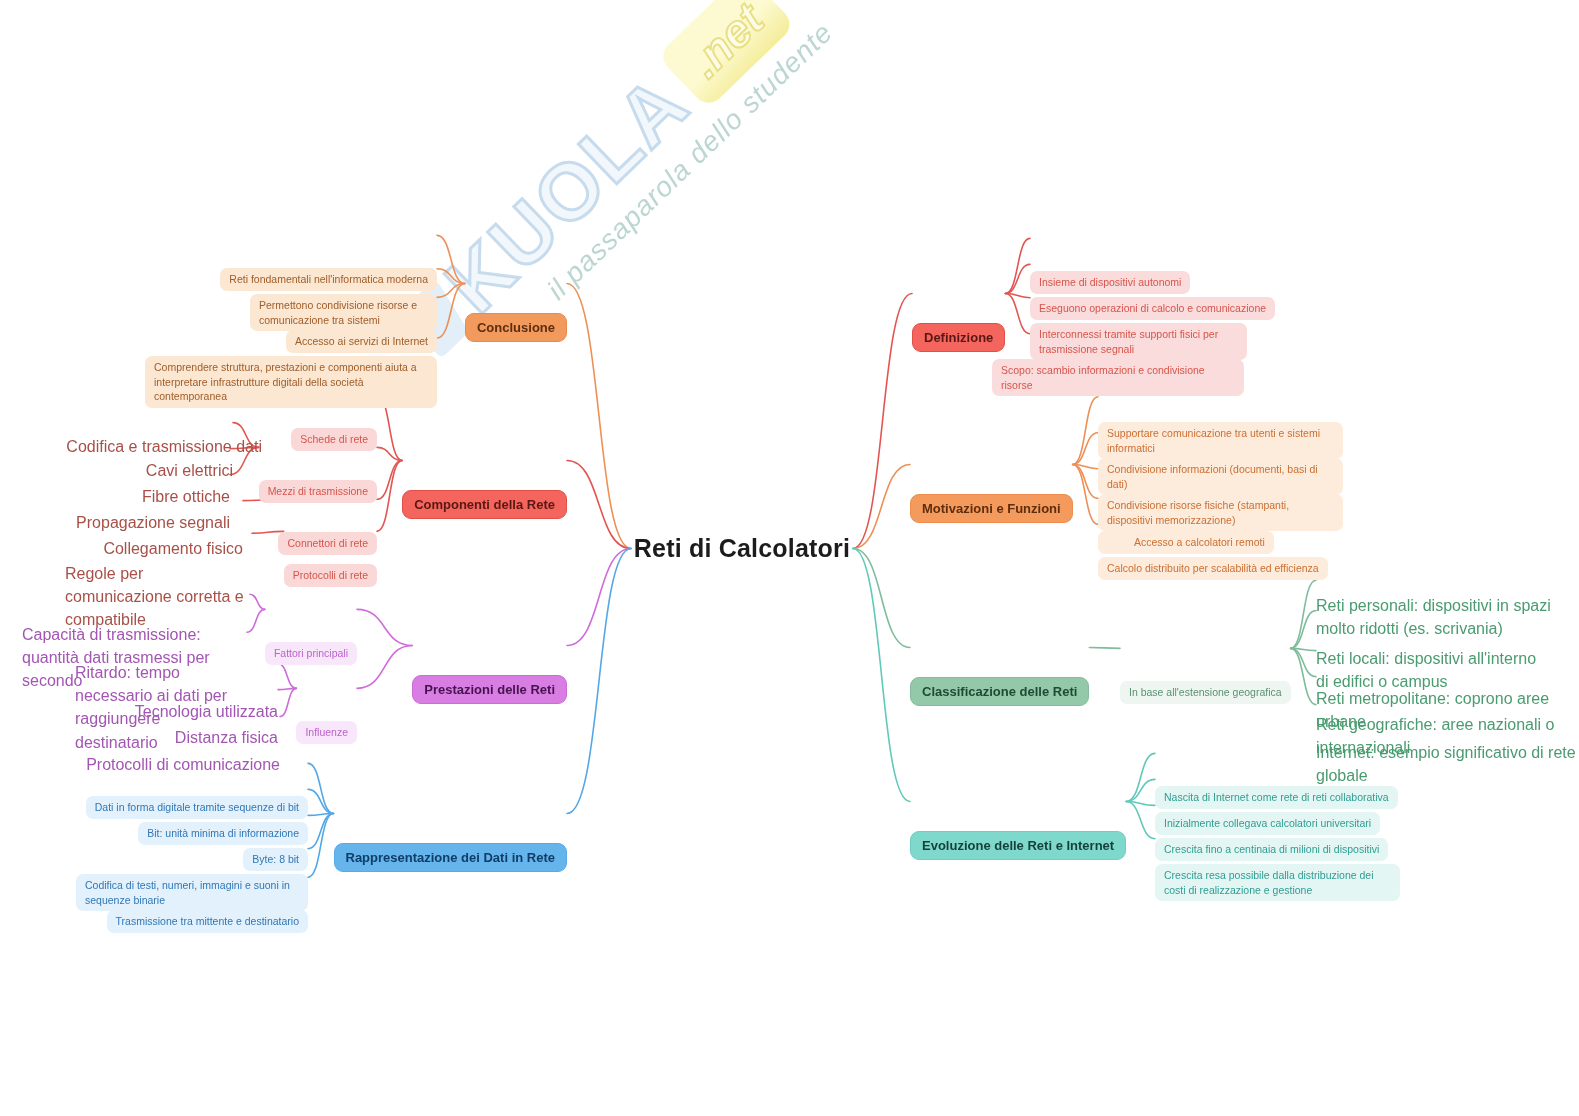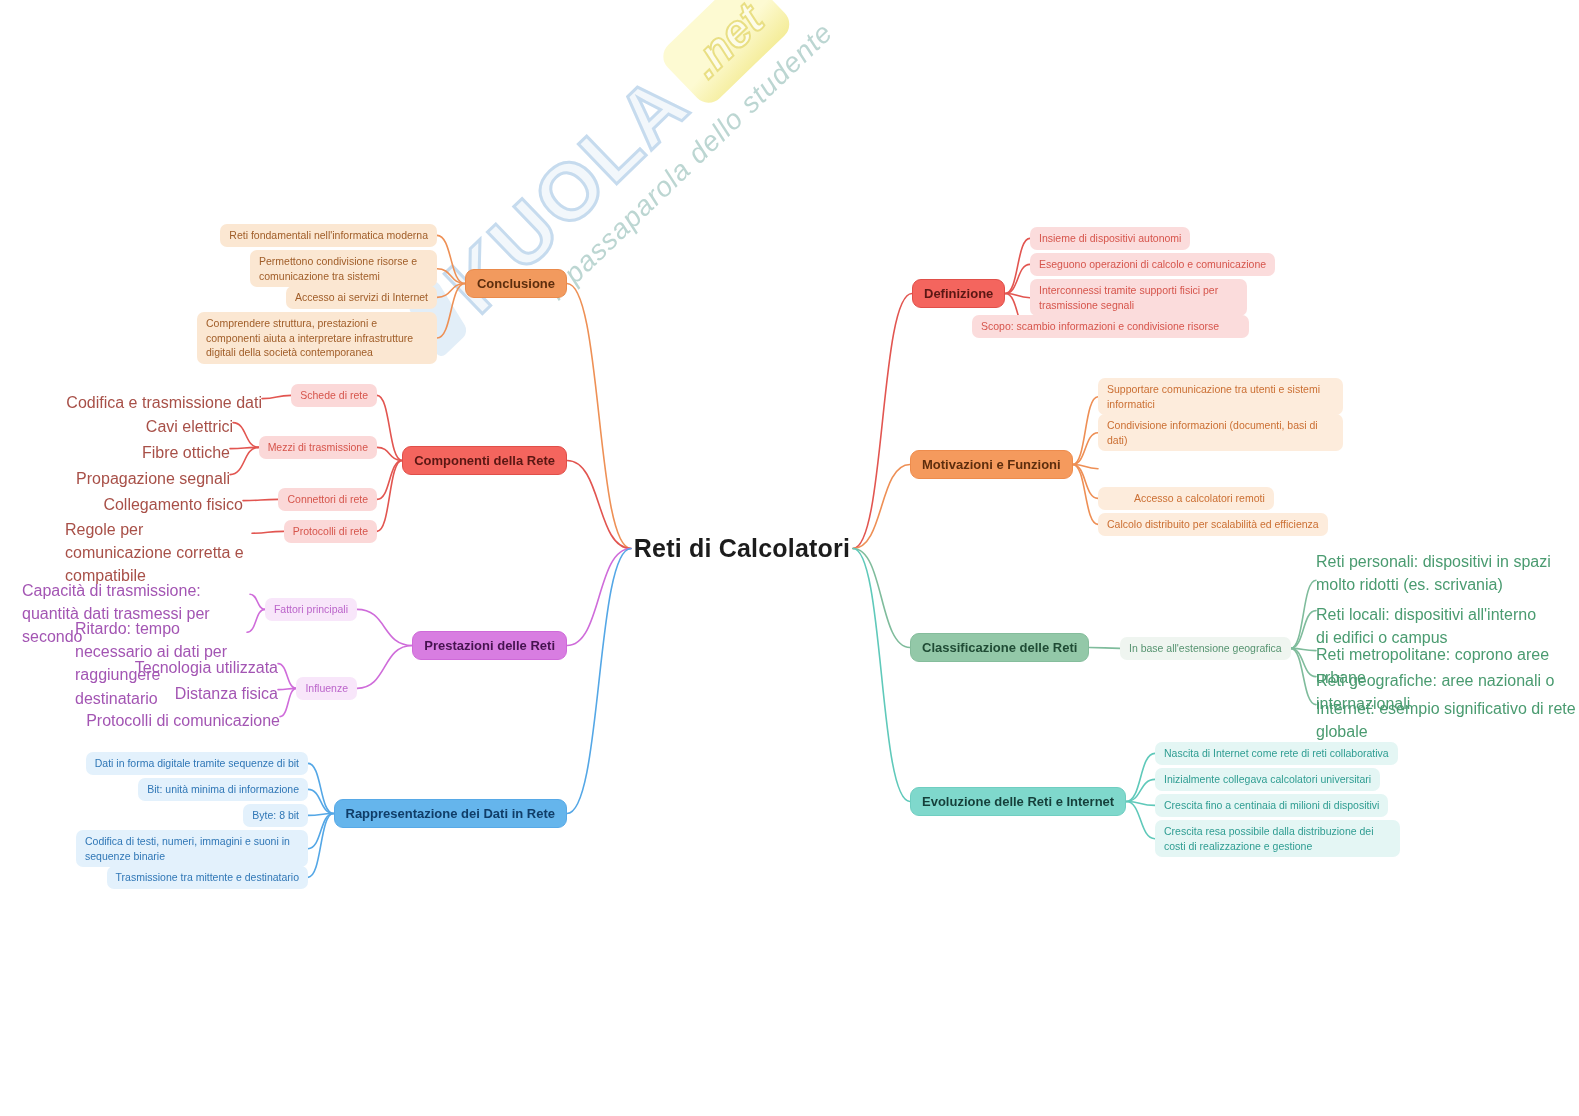--- a/index.html
+++ b/index.html
@@ -1,19 +1,19 @@
 <!DOCTYPE html>
 <html><head>
 <meta charset="utf-8">
 <style>
   html,body{margin:0;padding:0;background:#fff;}
   .canvas{position:relative;width:1579px;height:1116px;background:#fff;overflow:hidden;
           font-family:"Liberation Sans","DejaVu Sans",sans-serif;}
   #links{position:absolute;left:0;top:0;}
-  .node{position:absolute;box-sizing:border-box;}
+  .node{position:absolute;box-sizing:border-box;margin-top:44px;}
   .root{position:absolute;font-size:25px;font-weight:bold;color:#1c1c1c;text-align:center;letter-spacing:.2px;}
   .main{padding:6px 11px;border-radius:9px;font-size:13px;font-weight:bold;white-space:nowrap;
         background:var(--node_bg,#eee);color:var(--node_fg,#333);border:1.5px solid var(--node_br,#ccc);}
   .boxleaf{padding:4px 9px;border-radius:7px;font-size:10.5px;line-height:1.4;
         background:var(--leaf_bg,#f3f3f3);color:var(--leaf_fg,#555);}
   .mid{padding:4px 9px;border-radius:7px;font-size:10.5px;line-height:1.4;white-space:nowrap;
         background:var(--mid_bg,#f3f3f3);color:var(--mid_fg,#555);}
   .plainleaf{font-size:16px;line-height:1.45;color:var(--plain_fg,#666);padding:2px 0;}
   
   .watermark{position:absolute;left:320px;top:120px;width:580px;transform:rotate(-44deg);
@@ -98,25 +98,26 @@
       <path d="M 333.5 813.5 C 319.475 813.5, 322.025 848.6875, 308 848.6875" fill="none" stroke="#54a7e6" stroke-width="1.6" stroke-linecap="round"></path>
       <path d="M 333.5 813.5 C 319.475 813.5, 322.025 877.34375, 308 877.34375" fill="none" stroke="#54a7e6" stroke-width="1.6" stroke-linecap="round"></path>
     </svg>
 
   <div class="root" id="n-root" style="left:631px;top:534px;width:222px">Reti di Calcolatori</div>
 
   <div class="node main" id="n-b0" style="left: 912px; top: 279px; --node_bg: #f4655e; --node_fg: #5a1713; --node_br: #e04f49; --leaf_bg: #fbdcdc; --leaf_fg: #d6554c; --line: #e25550;">Definizione</div>
   <div class="node boxleaf" id="n-b0-0" style="left: 1030px; top: 227px; --node_bg: #f4655e; --node_fg: #5a1713; --node_br: #e04f49; --leaf_bg: #fbdcdc; --leaf_fg: #d6554c; --line: #e25550;">Insieme di dispositivi autonomi</div>
   <div class="node boxleaf" id="n-b0-1" style="left: 1030px; top: 253px; --node_bg: #f4655e; --node_fg: #5a1713; --node_br: #e04f49; --leaf_bg: #fbdcdc; --leaf_fg: #d6554c; --line: #e25550;">Eseguono operazioni di calcolo e comunicazione</div>
   <div class="node boxleaf" id="n-b0-2" style="left: 1030px; top: 279px; width: 217px; --node_bg: #f4655e; --node_fg: #5a1713; --node_br: #e04f49; --leaf_bg: #fbdcdc; --leaf_fg: #d6554c; --line: #e25550;">Interconnessi tramite supporti fisici per trasmissione segnali</div>
-  <div class="node boxleaf" id="n-b0-3" style="left: 972px; top: 315px; width: 277px; --node_bg: #f4655e; --node_fg: #5a1713; --node_br: #e04f49; --leaf_bg: #fbdcdc; --leaf_fg: #d6554c; --line: #e25550;">Scopo: scambio informazioni e condivisione risorse</div>
+  <div class="node boxleaf" id="n-b0-3" style="left: 992px; top: 315px; width: 252px; --node_bg: #f4655e; --node_fg: #5a1713; --node_br: #e04f49; --leaf_bg: #fbdcdc; --leaf_fg: #d6554c; --line: #e25550;">Scopo: scambio informazioni e condivisione risorse</div>
 
   <div class="node main" id="n-b1" style="left: 910px; top: 450px; --node_bg: #f59a5d; --node_fg: #5d2d0d; --node_br: #ee8c4d; --leaf_bg: #fdecdc; --leaf_fg: #cb6f33; --line: #ee8f55;">Motivazioni e Funzioni</div>
   <div class="node boxleaf" id="n-b1-1" style="left: 1098px; top: 414px; width: 245px; --node_bg: #f59a5d; --node_fg: #5d2d0d; --node_br: #ee8c4d; --leaf_bg: #fdecdc; --leaf_fg: #cb6f33; --line: #ee8f55;">Condivisione informazioni (documenti, basi di dati)</div>
   <div class="node boxleaf" id="n-b1-0" style="left: 1098px; top: 378px; width: 245px; --node_bg: #f59a5d; --node_fg: #5d2d0d; --node_br: #ee8c4d; --leaf_bg: #fdecdc; --leaf_fg: #cb6f33; --line: #ee8f55;">Supportare comunicazione tra utenti e sistemi informatici</div>
+  <div class="node boxleaf" id="n-b1-2" style="left: 1098px; top: 450px; width: 245px; --node_bg: #f59a5d; --node_fg: #5d2d0d; --node_br: #ee8c4d; --leaf_bg: #fdecdc; --leaf_fg: #cb6f33; --line: #ee8f55;">Condivisione risorse fisiche (stampanti, dispositivi memorizzazione)</div>
   <div class="node boxleaf" id="n-b1-3" style="left: 1098px; top: 487px; padding-left: 36px; --node_bg: #f59a5d; --node_fg: #5d2d0d; --node_br: #ee8c4d; --leaf_bg: #fdecdc; --leaf_fg: #cb6f33; --line: #ee8f55;">Accesso a calcolatori remoti</div>
   <div class="node boxleaf" id="n-b1-4" style="left: 1098px; top: 513px; --node_bg: #f59a5d; --node_fg: #5d2d0d; --node_br: #ee8c4d; --leaf_bg: #fdecdc; --leaf_fg: #cb6f33; --line: #ee8f55;">Calcolo distribuito per scalabilità ed efficienza</div>
 
   <div class="node main" id="n-b2" style="left: 910px; top: 633px; --node_bg: #93c8a8; --node_fg: #1f4b34; --node_br: #85bd9c; --mid_bg: #eff5f0; --mid_fg: #569370; --plain_fg: #4a9b70; --line: #7fbc9c;">Classificazione delle Reti</div>
   <div class="node mid" id="n-b2-0" style="left: 1120px; top: 637px; --node_bg: #93c8a8; --node_fg: #1f4b34; --node_br: #85bd9c; --mid_bg: #eff5f0; --mid_fg: #569370; --plain_fg: #4a9b70; --line: #7fbc9c;">In base all'estensione geografica</div>
   <div class="node plainleaf" id="n-b2-0-0" style="left: 1316px; top: 548px; width: 235px; --node_bg: #93c8a8; --node_fg: #1f4b34; --node_br: #85bd9c; --mid_bg: #eff5f0; --mid_fg: #569370; --plain_fg: #4a9b70; --line: #7fbc9c;">Reti personali: dispositivi in spazi molto ridotti (es. scrivania)</div>
   <div class="node plainleaf" id="n-b2-0-1" style="left: 1316px; top: 601px; width: 235px; --node_bg: #93c8a8; --node_fg: #1f4b34; --node_br: #85bd9c; --mid_bg: #eff5f0; --mid_fg: #569370; --plain_fg: #4a9b70; --line: #7fbc9c;">Reti locali: dispositivi all'interno di edifici o campus</div>
   <div class="node plainleaf" id="n-b2-0-2" style="left: 1316px; top: 641px; --node_bg: #93c8a8; --node_fg: #1f4b34; --node_br: #85bd9c; --mid_bg: #eff5f0; --mid_fg: #569370; --plain_fg: #4a9b70; --line: #7fbc9c;">Reti metropolitane: coprono aree urbane</div>
   <div class="node plainleaf" id="n-b2-0-3" style="left: 1316px; top: 667px; --node_bg: #93c8a8; --node_fg: #1f4b34; --node_br: #85bd9c; --mid_bg: #eff5f0; --mid_fg: #569370; --plain_fg: #4a9b70; --line: #7fbc9c;">Reti geografiche: aree nazionali o internazionali</div>
   <div class="node plainleaf" id="n-b2-0-4" style="left: 1316px; top: 695px; --node_bg: #93c8a8; --node_fg: #1f4b34; --node_br: #85bd9c; --mid_bg: #eff5f0; --mid_fg: #569370; --plain_fg: #4a9b70; --line: #7fbc9c;">Internet: esempio significativo di rete globale</div>
@@ -124,21 +125,21 @@
   <div class="node main" id="n-b3" style="left: 910px; top: 787px; --node_bg: #7fd8cc; --node_fg: #153f3a; --node_br: #6fcec1; --leaf_bg: #e4f6f4; --leaf_fg: #2f9d92; --line: #5fc9ba;">Evoluzione delle Reti e Internet</div>
   <div class="node boxleaf" id="n-b3-0" style="left: 1155px; top: 742px; --node_bg: #7fd8cc; --node_fg: #153f3a; --node_br: #6fcec1; --leaf_bg: #e4f6f4; --leaf_fg: #2f9d92; --line: #5fc9ba;">Nascita di Internet come rete di reti collaborativa</div>
   <div class="node boxleaf" id="n-b3-1" style="left: 1155px; top: 768px; --node_bg: #7fd8cc; --node_fg: #153f3a; --node_br: #6fcec1; --leaf_bg: #e4f6f4; --leaf_fg: #2f9d92; --line: #5fc9ba;">Inizialmente collegava calcolatori universitari</div>
   <div class="node boxleaf" id="n-b3-2" style="left: 1155px; top: 794px; --node_bg: #7fd8cc; --node_fg: #153f3a; --node_br: #6fcec1; --leaf_bg: #e4f6f4; --leaf_fg: #2f9d92; --line: #5fc9ba;">Crescita fino a centinaia di milioni di dispositivi</div>
   <div class="node boxleaf" id="n-b3-3" style="left: 1155px; top: 820px; width: 245px; --node_bg: #7fd8cc; --node_fg: #153f3a; --node_br: #6fcec1; --leaf_bg: #e4f6f4; --leaf_fg: #2f9d92; --line: #5fc9ba;">Crescita resa possibile dalla distribuzione dei costi di realizzazione e gestione</div>
 
   <div class="node main" id="n-b4" style="right: 1012px; top: 269px; --node_bg: #f29a5e; --node_fg: #5d2d0d; --node_br: #ea8a4b; --leaf_bg: #fbe7d2; --leaf_fg: #a05d28; --line: #ee9055;">Conclusione</div>
   <div class="node boxleaf" id="n-b4-0" style="right: 1142px; top: 224px; --node_bg: #f29a5e; --node_fg: #5d2d0d; --node_br: #ea8a4b; --leaf_bg: #fbe7d2; --leaf_fg: #a05d28; --line: #ee9055;">Reti fondamentali nell'informatica moderna</div>
   <div class="node boxleaf" id="n-b4-1" style="right: 1142px; top: 250px; width: 187px; --node_bg: #f29a5e; --node_fg: #5d2d0d; --node_br: #ea8a4b; --leaf_bg: #fbe7d2; --leaf_fg: #a05d28; --line: #ee9055;">Permettono condivisione risorse e comunicazione tra sistemi</div>
   <div class="node boxleaf" id="n-b4-2" style="right: 1142px; top: 286px; --node_bg: #f29a5e; --node_fg: #5d2d0d; --node_br: #ea8a4b; --leaf_bg: #fbe7d2; --leaf_fg: #a05d28; --line: #ee9055;">Accesso ai servizi di Internet</div>
-  <div class="node boxleaf" id="n-b4-3" style="right: 1142px; top: 312px; width: 240px; --node_bg: #f29a5e; --node_fg: #5d2d0d; --node_br: #ea8a4b; --leaf_bg: #fbe7d2; --leaf_fg: #a05d28; --line: #ee9055;">Comprendere struttura, prestazioni e componenti aiuta a interpretare infrastrutture digitali della società contemporanea</div>
+  <div class="node boxleaf" id="n-b4-3" style="right: 1142px; top: 312px; width: 292px; --node_bg: #f29a5e; --node_fg: #5d2d0d; --node_br: #ea8a4b; --leaf_bg: #fbe7d2; --leaf_fg: #a05d28; --line: #ee9055;">Comprendere struttura, prestazioni e componenti aiuta a interpretare infrastrutture digitali della società contemporanea</div>
 
   <div class="node main" id="n-b5" style="right: 1012px; top: 446px; --node_bg: #f4655e; --node_fg: #5a1713; --node_br: #e04f49; --leaf_bg: #fbd8d8; --leaf_fg: #d6554c; --plain_fg: #a85048; --line: #e25550;">Componenti della Rete</div>
   <div class="node boxleaf" id="n-b5-0" style="right: 1202px; top: 384px; --node_bg: #f4655e; --node_fg: #5a1713; --node_br: #e04f49; --leaf_bg: #fbd8d8; --leaf_fg: #d6554c; --plain_fg: #a85048; --line: #e25550;">Schede di rete</div>
   <div class="node plainleaf" id="n-b5-0-0" style="right: 1317px; top: 389px; --node_bg: #f4655e; --node_fg: #5a1713; --node_br: #e04f49; --leaf_bg: #fbd8d8; --leaf_fg: #d6554c; --plain_fg: #a85048; --line: #e25550;">Codifica e trasmissione dati</div>
   <div class="node boxleaf" id="n-b5-1" style="right: 1202px; top: 436px; --node_bg: #f4655e; --node_fg: #5a1713; --node_br: #e04f49; --leaf_bg: #fbd8d8; --leaf_fg: #d6554c; --plain_fg: #a85048; --line: #e25550;">Mezzi di trasmissione</div>
   <div class="node plainleaf" id="n-b5-1-0" style="right: 1346px; top: 413px; --node_bg: #f4655e; --node_fg: #5a1713; --node_br: #e04f49; --leaf_bg: #fbd8d8; --leaf_fg: #d6554c; --plain_fg: #a85048; --line: #e25550;">Cavi elettrici</div>
   <div class="node plainleaf" id="n-b5-1-1" style="right: 1349px; top: 439px; --node_bg: #f4655e; --node_fg: #5a1713; --node_br: #e04f49; --leaf_bg: #fbd8d8; --leaf_fg: #d6554c; --plain_fg: #a85048; --line: #e25550;">Fibre ottiche</div>
   <div class="node plainleaf" id="n-b5-1-2" style="right: 1349px; top: 465px; --node_bg: #f4655e; --node_fg: #5a1713; --node_br: #e04f49; --leaf_bg: #fbd8d8; --leaf_fg: #d6554c; --plain_fg: #a85048; --line: #e25550;">Propagazione segnali</div>
   <div class="node boxleaf" id="n-b5-2" style="right: 1202px; top: 488px; --node_bg: #f4655e; --node_fg: #5a1713; --node_br: #e04f49; --leaf_bg: #fbd8d8; --leaf_fg: #d6554c; --plain_fg: #a85048; --line: #e25550;">Connettori di rete</div>
   <div class="node plainleaf" id="n-b5-2-0" style="right: 1336px; top: 491px; --node_bg: #f4655e; --node_fg: #5a1713; --node_br: #e04f49; --leaf_bg: #fbd8d8; --leaf_fg: #d6554c; --plain_fg: #a85048; --line: #e25550;">Collegamento fisico</div>

